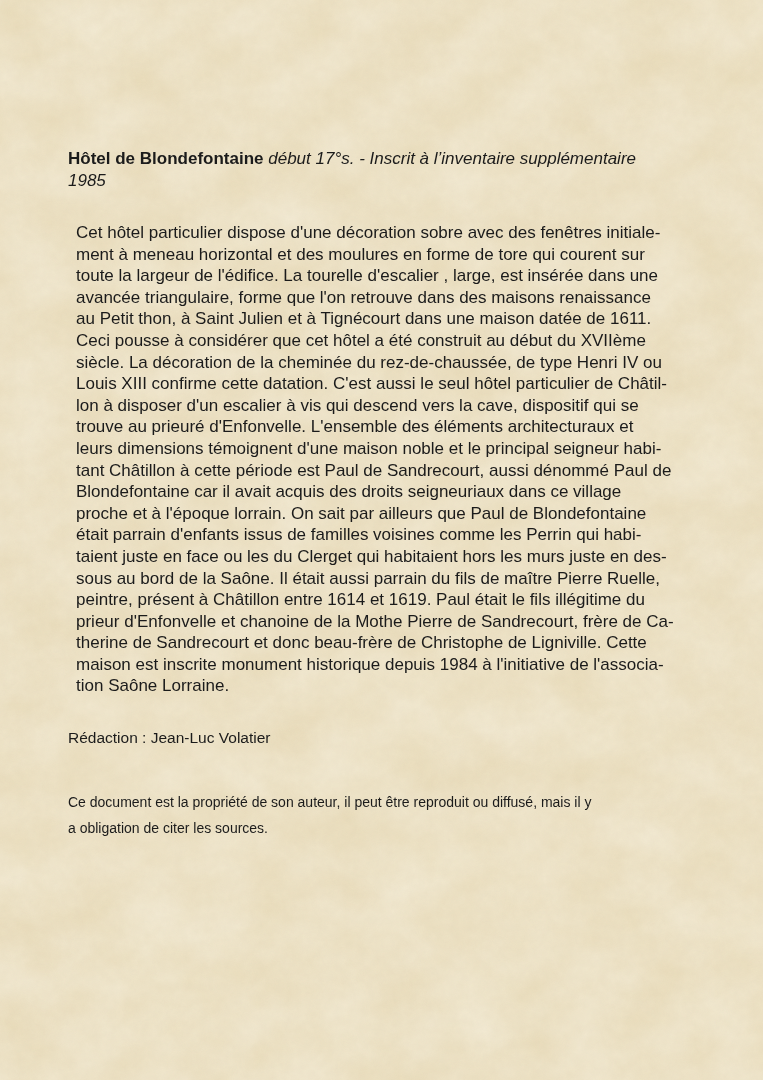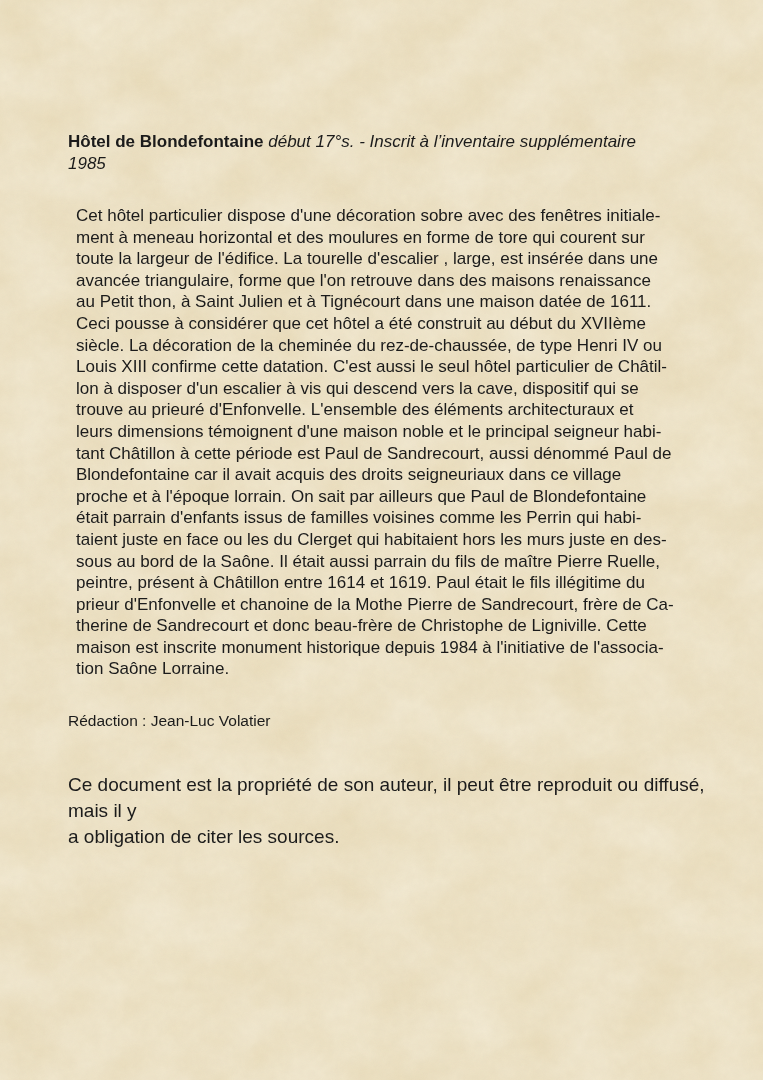--- a/index.html
+++ b/index.html
@@ -18,21 +18,21 @@
     position: absolute;
     top: 0; left: 0;
     width: 763px;
     height: 1080px;
     display: block;
     z-index: 0;
   }
   .page-content {
     position: absolute;
     left: 68px;
-    top: 131px;
+    top: 148px;
     width: 662px;
     z-index: 1;
     color: #1b1b1b;
   }
   .doc-title {
     margin: 0 0 31px 0;
     max-width: 622px;
     font-size: 17px;
     line-height: 21.5px;
     white-space: pre-line;
@@ -46,21 +46,21 @@
     white-space: pre-line;
   }
   .doc-credit {
     margin: 31px 0 0 0;
     font-size: 15.5px;
     line-height: 20px;
     white-space: pre-line;
   }
   .doc-footer {
     margin: 41px 0 4px 0;
-    font-size: 19px;
+    font-size: 14px;
     line-height: 26px;
     white-space: pre-line;
   }
 </style>
 </head>
 <body>
 
 <svg class="texture" width="763" height="1080" viewBox="0 0 763 1080" xmlns="http://www.w3.org/2000/svg" aria-hidden="true">
   <defs>
     <filter id="marble" x="0%" y="0%" width="100%" height="100%">

